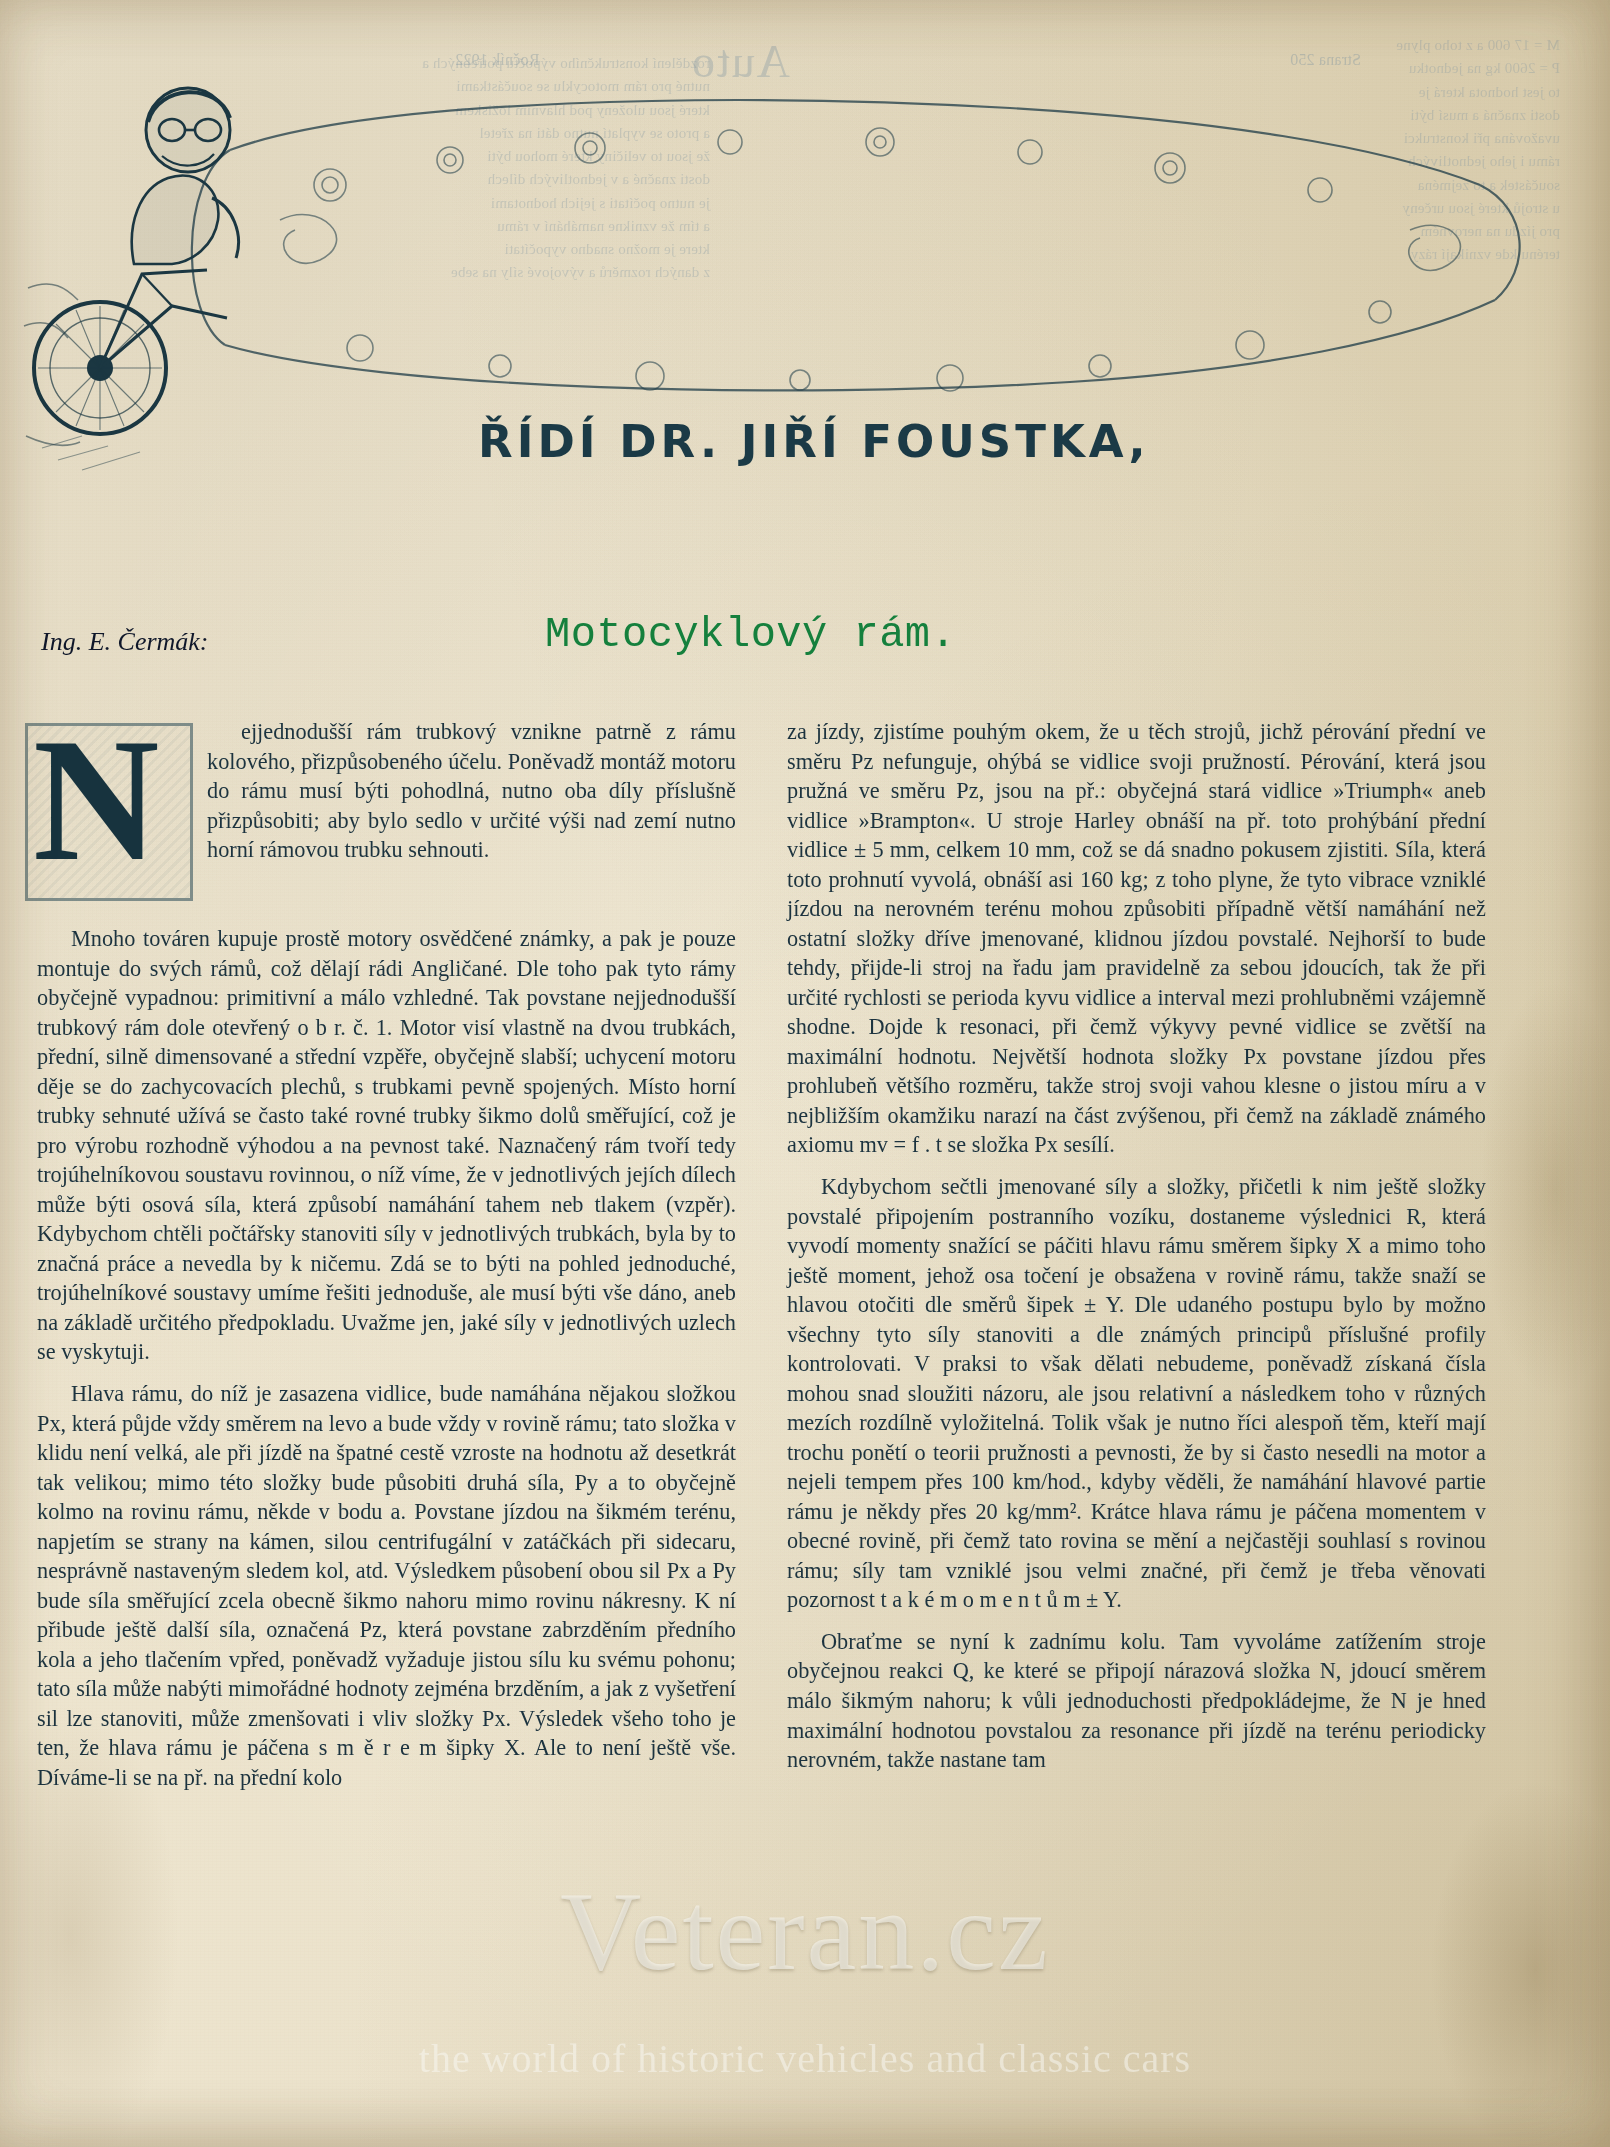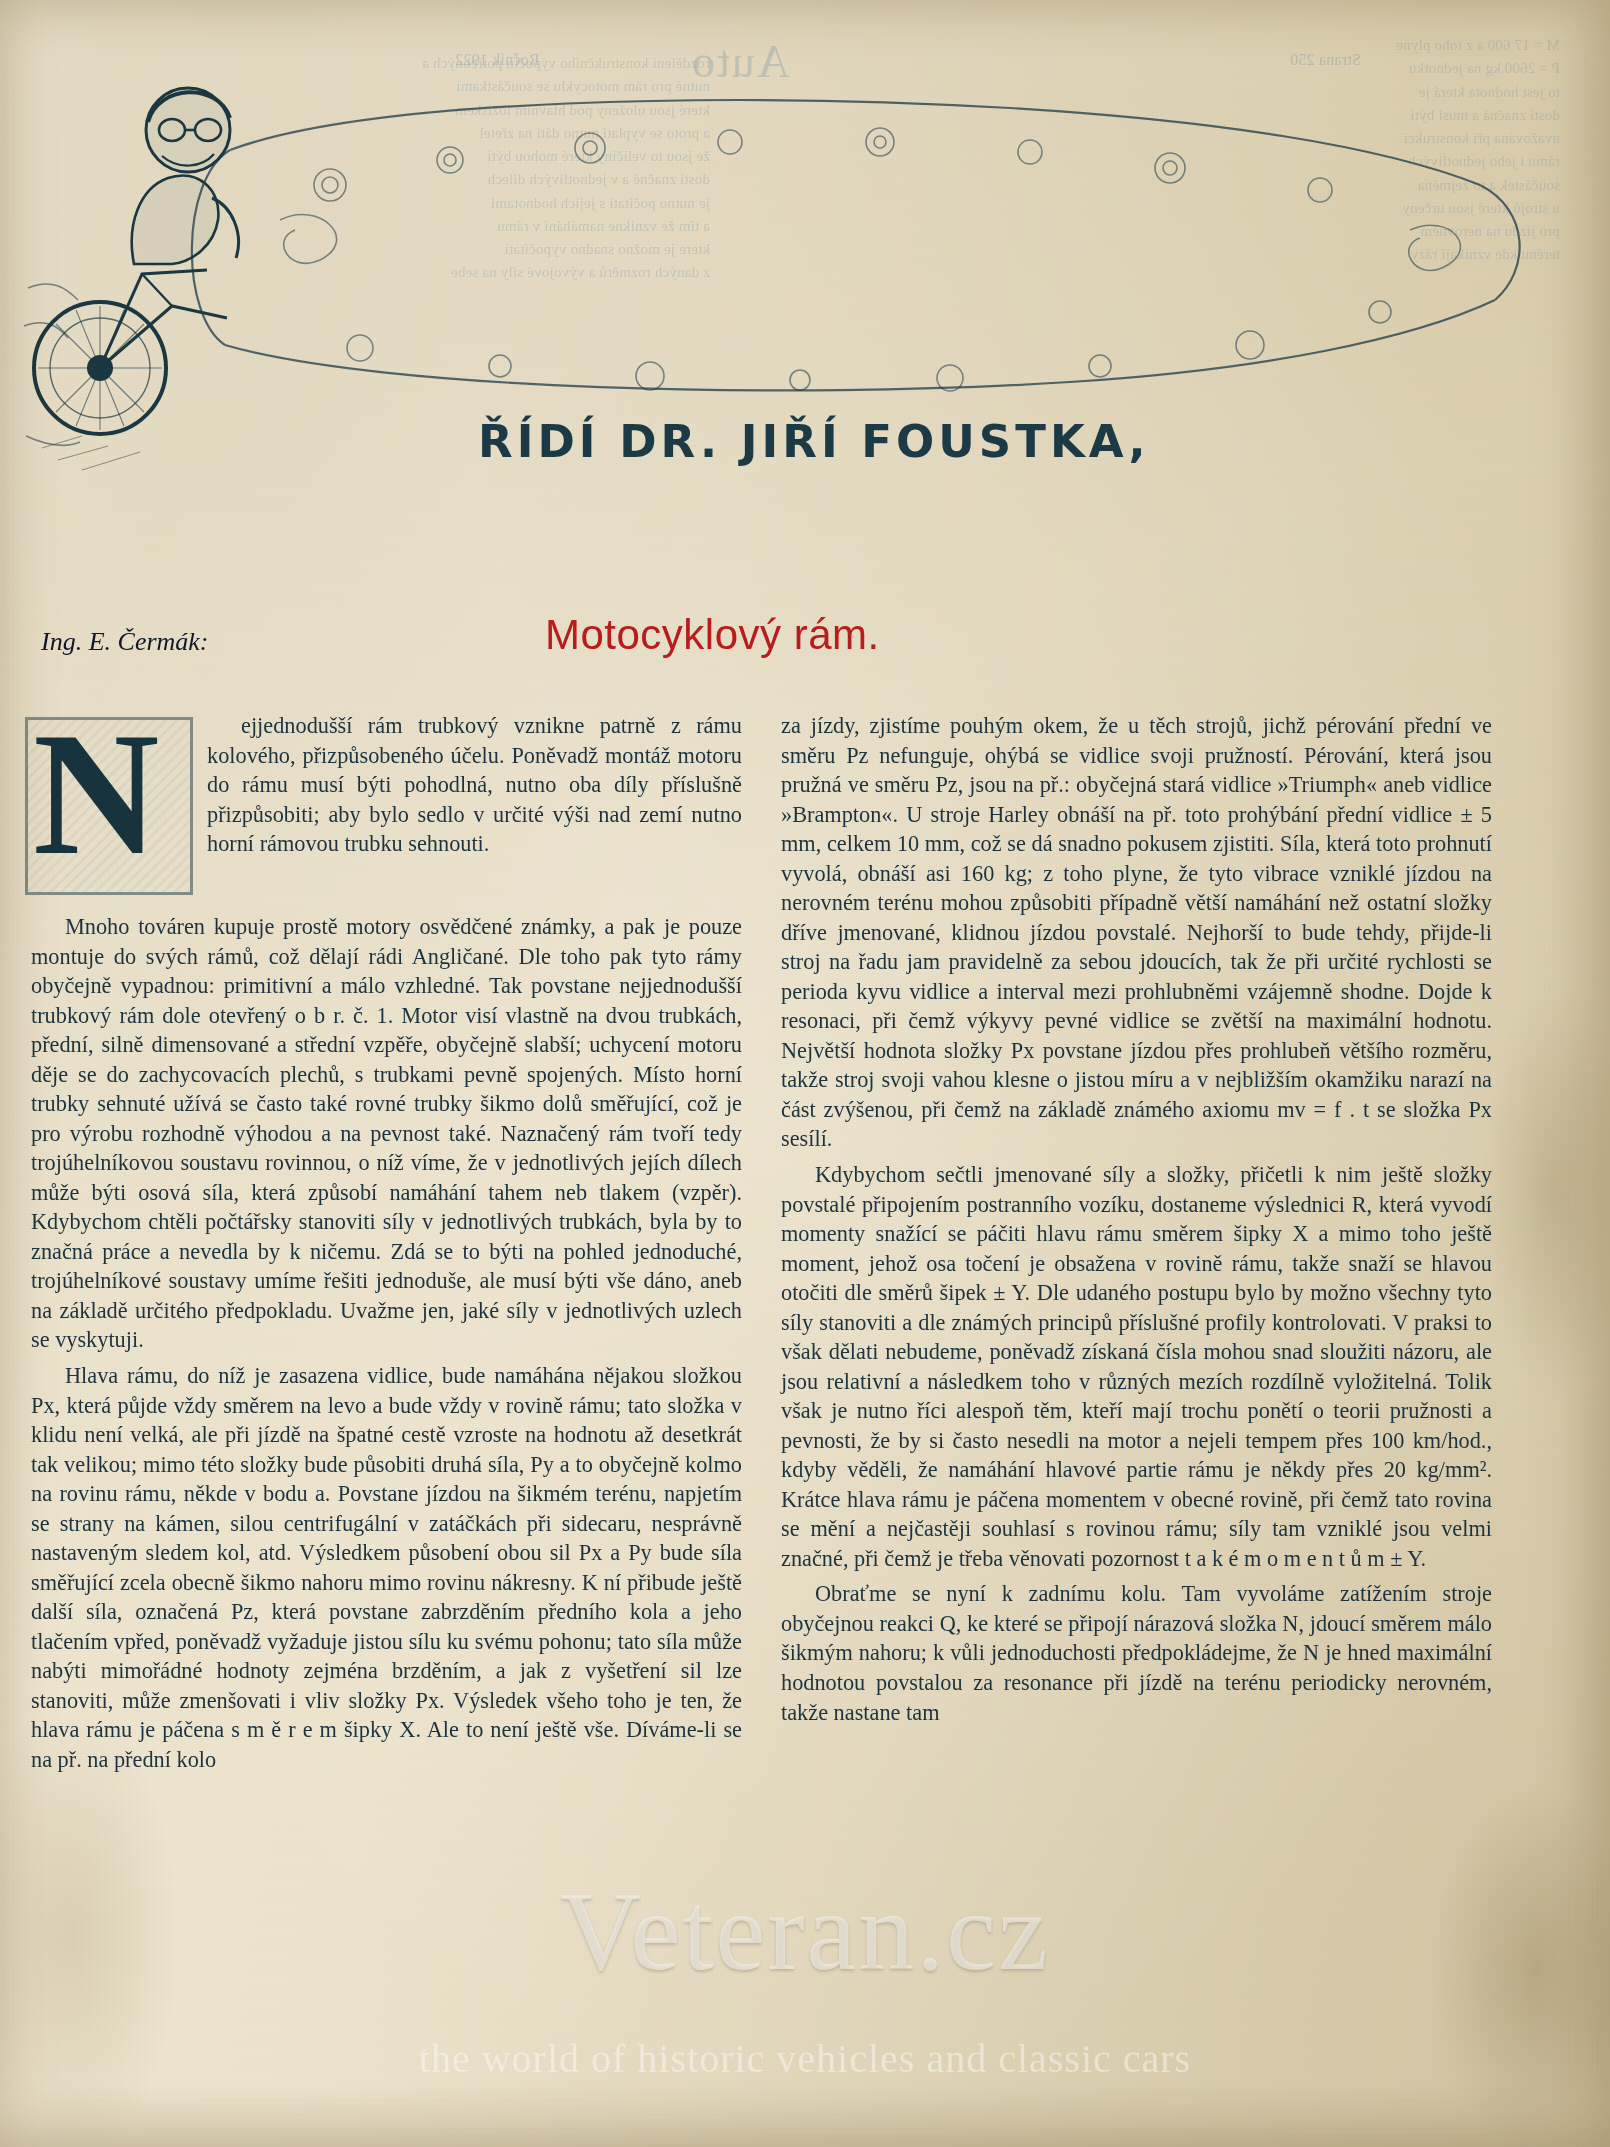--- a/index.html
+++ b/index.html
@@ -117,43 +117,43 @@
     left: 41px;
     font-family: "Liberation Serif", serif;
     font-style: italic;
     font-size: 26px;
     color: #0f172a;
   }
   .article-title {
     position: absolute;
     top: 611px;
     left: 545px;
-    font-family: Liberation Sans, sans-serif;
+    font-family: Liberation Mono, monospace;
     font-size: 42px;
-    color: #b91c1c;
+    color: #15803d;
     letter-spacing: 0.5px;
   }
 
   
   .col {
     position: absolute;
     top: 705px;
     width: 723px;
     font-size: 22.3px;
     line-height: 1.325;
     text-align: justify;
     color: #1c333f;
     font-family: "Liberation Serif", serif;
     hyphens: manual;
   }
   #col-left  { left: 25px; }
   #col-right { left: 775px; }
 
   .col p {
-    margin: 6px;
+    margin: 12px;
     text-indent: 34px;
   }
   .col p.noindent { text-indent: 0; }
 
   
   .dropcap-wrap {
     position: relative;
     min-height: 195px;
   }
   .dropcap {

